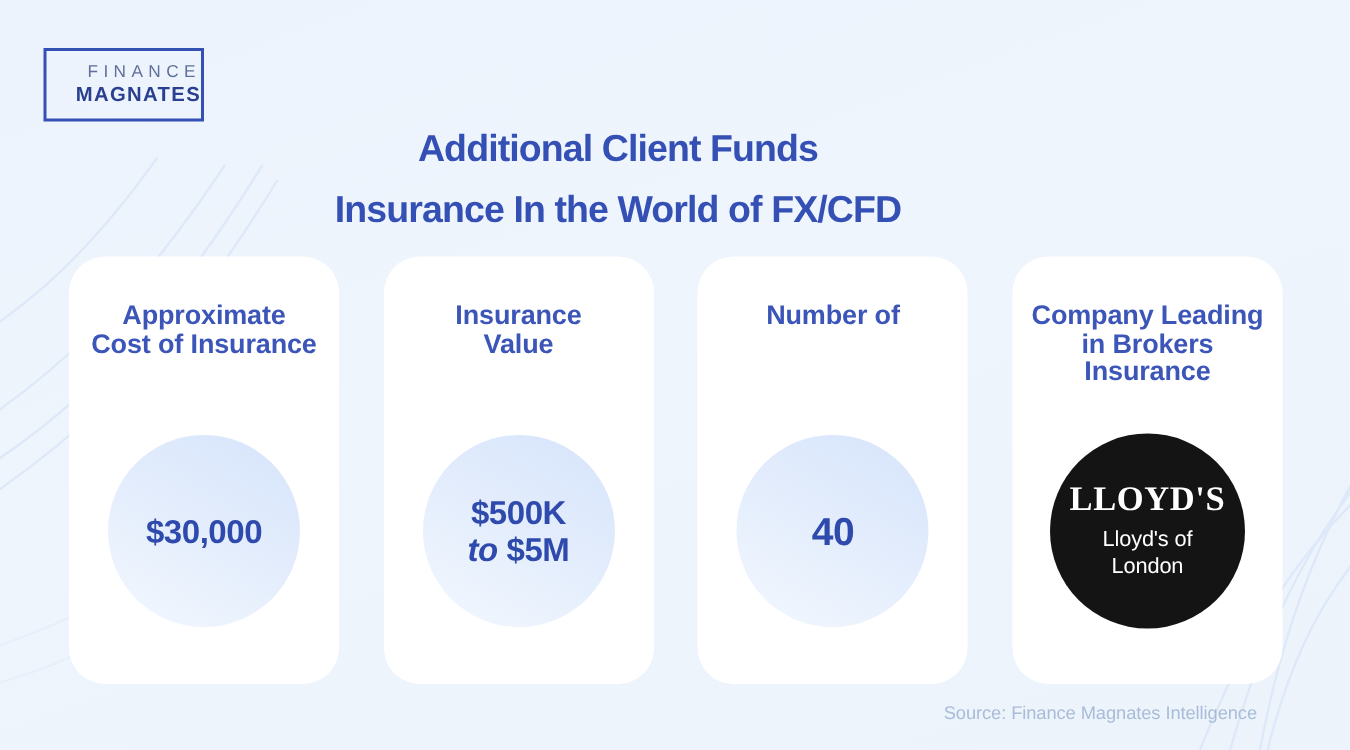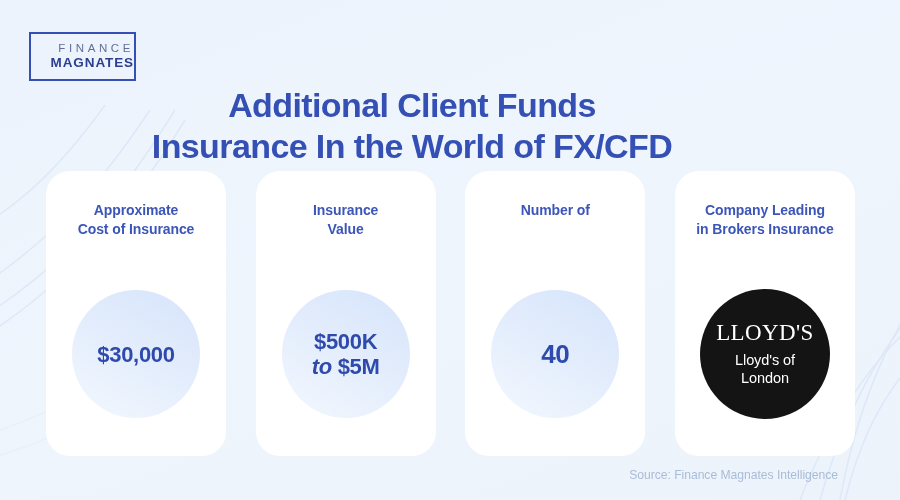--- a/index.html
+++ b/index.html
@@ -66,21 +66,21 @@
 
   
   .title {
     position: absolute;
     left: 0;
     top: 62px;
     width: 824px;
     text-align: center;
     color: #3550b5;
     font-weight: 700;
-    font-size: 34px;
+    font-size: 25px;
     line-height: 41px;
     letter-spacing: -0.6px;
   }
   .title-line { display: block; }
 
   
   .cards {
     position: absolute;
     left: 46px;
     top: 171px;
@@ -99,21 +99,21 @@
     display: flex;
     flex-direction: column;
     align-items: center;
   }
   .card-heading {
     margin-top: 30px;
     width: 172px;
     text-align: center;
     color: #3c55b8;
     font-weight: 700;
-    font-size: 14px;
+    font-size: 18px;
     line-height: 18.5px;
     letter-spacing: -0.1px;
   }
   .heading-line { display: block; }
 
   .card-figure {
     position: absolute;
     left: 50%;
     top: 119px;
     transform: translateX(-50%);
@@ -152,21 +152,21 @@
   .value.single { font-size: 22px; }
   .value.plain { font-size: 26px; }
 
   
   .lloyds-word {
     color: #ffffff;
     font-family: "Liberation Serif", "DejaVu Serif", serif;
     font-size: 23px;
     line-height: 24px;
     letter-spacing: 0.4px;
-    font-weight: 400;
+    font-weight: 700;
     text-align: center;
   }
   .lloyds-sub {
     margin-top: 7px;
     color: #ffffff;
     font-size: 14.5px;
     line-height: 17.5px;
     text-align: center;
     font-weight: 400;
     letter-spacing: -0.1px;

